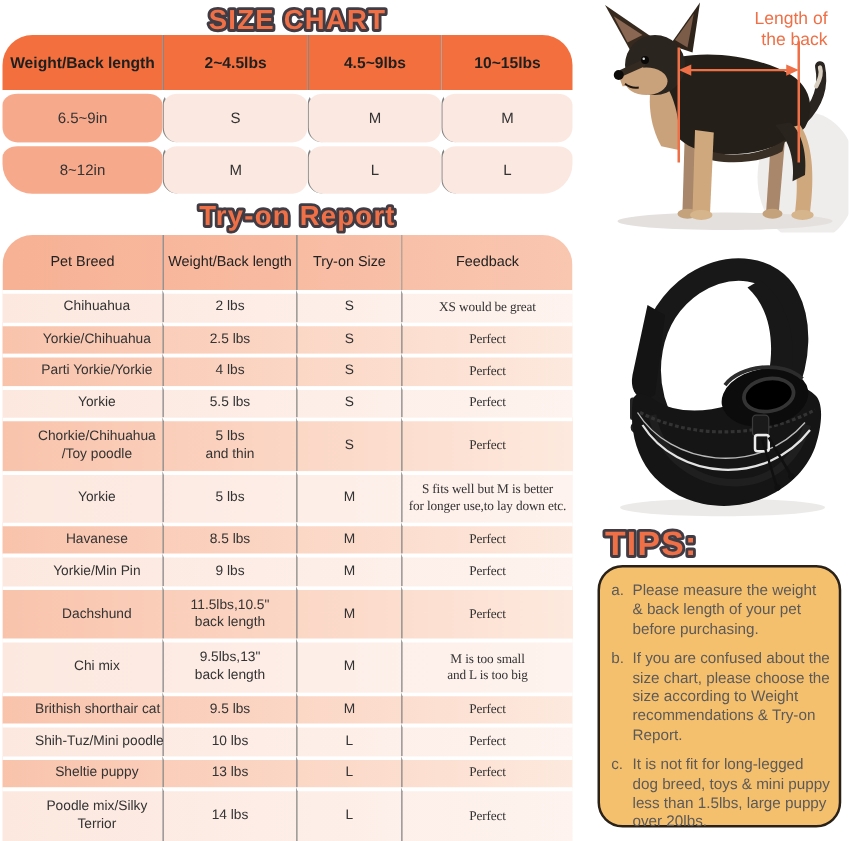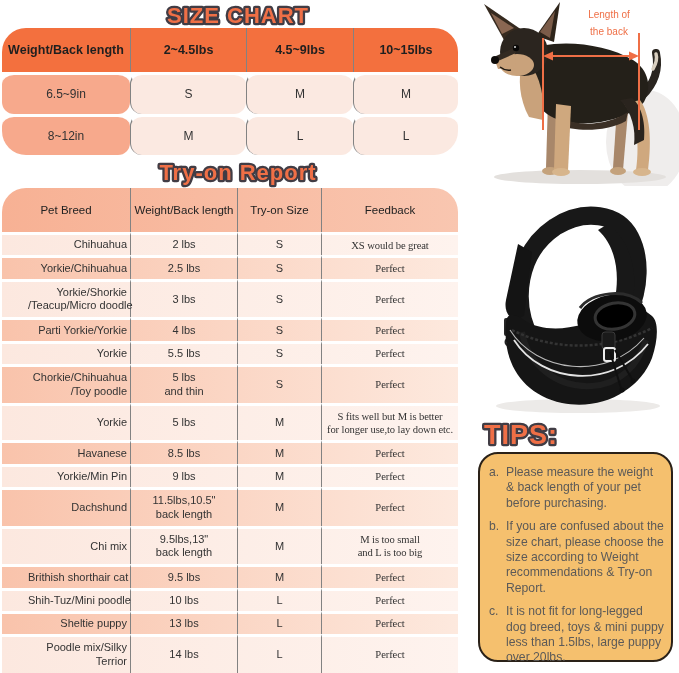--- a/index.html
+++ b/index.html
@@ -35,28 +35,28 @@
 
   .tryon-table{left:2px;top:188px;width:456px;height:485px;font-size:11px;}
   .tryon-table thead tr{background:linear-gradient(90deg,var(--th-salmon-1),var(--th-salmon-2));}
   .tryon-table thead th{height:40px;font-weight:normal;font-size:11.5px;color:#222;
      white-space:nowrap;}
   .tryon-table thead th:first-child{border-top-left-radius:24px;}
   .tryon-table thead th:last-child{border-top-right-radius:24px;}
   .tryon-table tbody tr.light{background:linear-gradient(90deg,var(--row-light-1),var(--row-light-2));}
   .tryon-table tbody tr.dark{background:linear-gradient(90deg,var(--row-dark-1),var(--row-dark-2));}
   .tryon-table tbody td{border-top:3px solid #fff;white-space:pre;line-height:1.25;color:#333;}
-  .tryon-table td.breed{text-align:right;padding-left:26px;}
+  .tryon-table td.breed{text-align:center;padding-left:26px;}
   .tryon-table td.feedback{font-size:10.6px;letter-spacing:-0.1px;font-family:Liberation Serif, serif;}
 
   
   .dog-figure{position:absolute;left:460px;top:0;width:219px;height:186px;}
   .dog-figure svg{position:absolute;left:0;top:0;}
-  .back-label{position:absolute;left:96px;top:6px;width:106px;text-align:center;
-     font-size:10px;line-height:17px;color:var(--accent);white-space:pre-line;}
+  .back-label{position:absolute;left:96px;top:6px;width:106px;text-align:right;
+     font-size:14px;line-height:17px;color:var(--accent);white-space:pre-line;}
   .bag-figure{position:absolute;left:460px;top:182px;width:219px;height:238px;}
 
   
   .tips-box{position:absolute;left:478px;top:452px;width:195px;height:210px;
      background:var(--tips-bg);border:2px solid var(--tips-border);border-radius:20px;
      box-sizing:border-box;padding:11px 7px 6px 9px;}
   .tip{display:flex;margin-bottom:8px;color:var(--tips-text);font-size:12.2px;line-height:15.4px;}
   .tip-label{flex:0 0 17px;}
   .tip-text{flex:1;}
 </style>
@@ -122,27 +122,20 @@
     <tbody id="tryon-body">
         <tr class="light">
           <td class="breed">Chihuahua</td>
           <td class="weight">2 lbs</td>
           <td class="size">S</td>
           <td class="feedback">XS would be great</td>
         </tr>
         <tr class="dark">
           <td class="breed">Yorkie/Chihuahua</td>
           <td class="weight">2.5 lbs</td>
-          <td class="size">S</td>
-          <td class="feedback">Perfect</td>
-        </tr>
-        <tr class="light">
-          <td class="breed">Yorkie/Shorkie
-/Teacup/Micro doodle</td>
-          <td class="weight">3 lbs</td>
           <td class="size">S</td>
           <td class="feedback">Perfect</td>
         </tr>
         <tr class="dark">
           <td class="breed">Parti Yorkie/Yorkie</td>
           <td class="weight">4 lbs</td>
           <td class="size">S</td>
           <td class="feedback">Perfect</td>
         </tr>
         <tr class="light">

